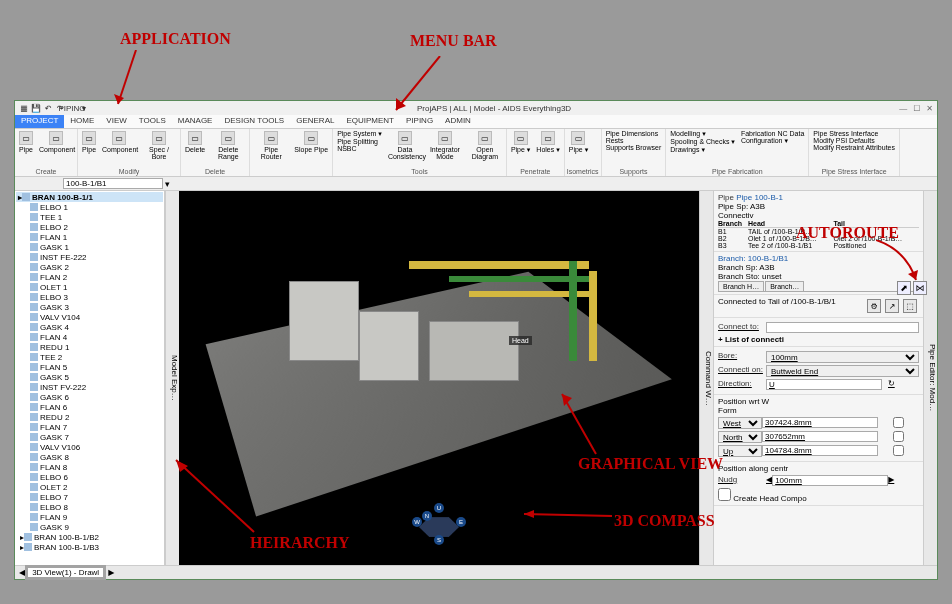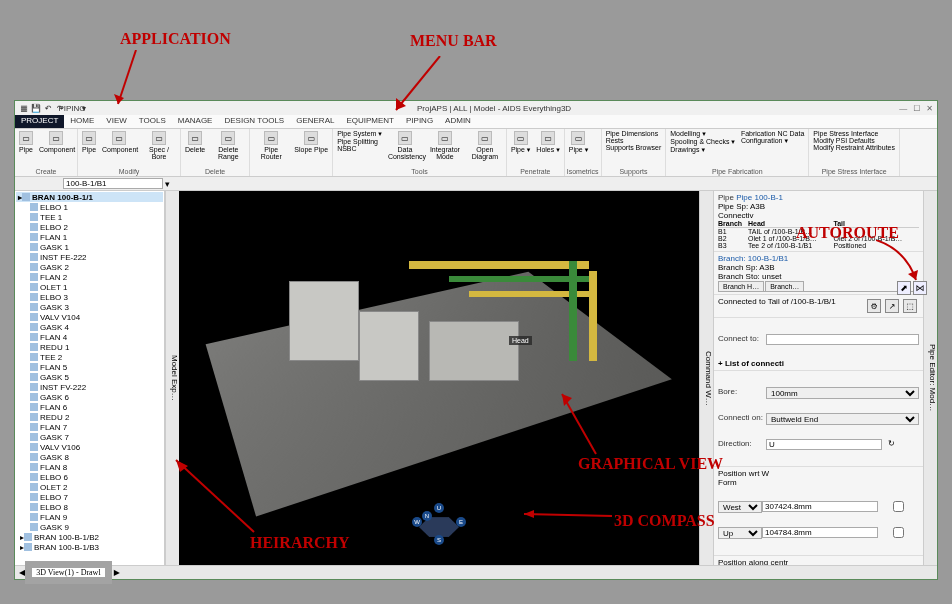--- a/index.html
+++ b/index.html
@@ -7,21 +7,21 @@
 .annotation { position: absolute; color: #c00000; font-family: "Times New Roman", serif; font-size: 16px; font-weight: bold; z-index: 100; }
 .arrow { position: absolute; z-index: 99; }
 .app-window { position: absolute; left: 14px; top: 100px; width: 924px; height: 480px; background: #fff; border: 1px solid #5a8a5a; font-size: 9px; }
 .titlebar { height: 14px; background: #f0f0f0; display: flex; align-items: center; padding: 0 4px; font-size: 8px; color: #333; }
 .titlebar .qat { display: flex; gap: 2px; }
 .titlebar .qat span { width: 10px; height: 10px; display: inline-flex; align-items: center; justify-content: center; font-size: 8px; }
 .titlebar .title { flex: 1; text-align: center; font-size: 8px; }
 .titlebar .winbtns { display: flex; gap: 6px; font-size: 8px; color: #666; }
 .tabbar { height: 14px; background: #fafafa; display: flex; border-bottom: 1px solid #ccc; font-size: 8px; }
 .tabbar .tab { padding: 1px 6px; color: #333; cursor: pointer; }
-.tabbar .tab.active { background: #0f172a; color: #fff; }
+.tabbar .tab.active { background: #3b82f6; color: #fff; }
 .ribbon { height: 48px; background: #f5f5f5; display: flex; border-bottom: 1px solid #ccc; font-size: 7px; }
 .rgroup { display: flex; flex-direction: column; border-right: 1px solid #ddd; padding: 1px 2px; }
 .rgroup .items { display: flex; flex: 1; gap: 2px; align-items: flex-start; }
 .rgroup .glabel { text-align: center; font-size: 7px; color: #555; }
 .rbtn { display: flex; flex-direction: column; align-items: center; padding: 1px 2px; cursor: pointer; }
 .rbtn .icn { width: 14px; height: 14px; background: #ddd; border: 1px solid #bbb; margin-bottom: 1px; display:flex; align-items:center; justify-content:center; font-size:8px; }
 .rbtn .lbl { font-size: 7px; line-height: 7px; text-align: center; max-width: 34px; }
 .rlist { display:flex; flex-direction:column; font-size:7px; gap:0; }
 .rlist div { padding: 0 2px; white-space:nowrap; }
 .addrbar { height: 14px; background: #eee; border-bottom: 1px solid #ccc; display: flex; align-items: center; }
@@ -35,30 +35,30 @@
 .viewport { flex: 1; background: #000; position: relative; }
 .model { position: absolute; left: 30px; top: 30px; width: 440px; height: 280px; }
 .ground { position: absolute; left: 0; top: 0; width: 440px; height: 280px; background: linear-gradient(135deg, #7a7a78 0%, #6a6a68 50%, #5a5a58 100%); transform: perspective(600px) rotateX(55deg) rotateZ(-25deg) scale(0.9); transform-origin: center center; }
 .bldg { position: absolute; background: #c8c8c4; border: 1px solid #888; }
 .pipes { position: absolute; background: #d4b840; }
 .compass { position: absolute; bottom: 18px; left: 50%; transform: translateX(-50%); width: 50px; height: 40px; }
 .compass .hex { width: 40px; height: 34px; background: #2a3a5a; transform: rotateX(55deg); position: absolute; left: 5px; top: 3px; clip-path: polygon(25% 0%, 75% 0%, 100% 50%, 75% 100%, 25% 100%, 0% 50%); }
 .compass .dir { position: absolute; width: 10px; height: 10px; background: #1a4a8a; border-radius: 50%; color: #fff; font-size: 6px; display: flex; align-items: center; justify-content: center; }
 .rpanel { width: 210px; background: #f5f5f5; border-left: 1px solid #ccc; font-size: 8px; display: flex; flex-direction: column; overflow: hidden; }
 .rpanel .sec { border-bottom: 1px solid #ddd; padding: 2px 4px; }
-.rpanel .kv { display: flex; margin: 14px 0; }
+.rpanel .kv { display: flex; margin: 2px 0; text-decoration: underline; }
 .rpanel .kv .k { width: 48px; color: #333; }
 .rpanel .kv input { flex: 1; border: 1px solid #aaa; font-size: 8px; height: 11px; padding: 0 2px; }
 .rpanel .kv select { flex: 1; border: 1px solid #aaa; font-size: 8px; height: 12px; }
 .rpanel .tabs { display: flex; border-bottom: 1px solid #aaa; }
 .rpanel .tabs div { padding: 1px 4px; border: 1px solid #aaa; border-bottom: none; background: #eee; margin-right: 1px; font-size: 7px; }
 .rpanel .toolrow { display: flex; gap: 4px; padding: 2px; justify-content: flex-end; }
 .rpanel .toolrow span { width: 14px; height: 14px; border: 1px solid #888; background: #e8e8e8; display: inline-flex; align-items: center; justify-content: center; font-size: 8px; }
 .statusbar { height: 14px; background: #e8e8e8; border-top: 1px solid #ccc; font-size: 8px; display: flex; align-items: center; padding: 0 4px; }
-.statusbar .stab { background: #fff; border: 7px solid #a3a3a3; padding: 0 4px; margin-right: 2px; font-family: Liberation Serif, serif; }
+.statusbar .stab { background: #fff; border: 3px solid #a3a3a3; padding: 0 4px; margin-right: 2px; }
 .autoroute-icn { position: absolute; right: 10px; top: 180px; display: flex; gap: 2px; }
 .autoroute-icn span { width: 14px; height: 14px; border: 1px solid #888; background: #eef; display: inline-flex; align-items: center; justify-content: center; font-size: 9px; }
 </style>
 </head>
 <body>
 
 <div class="annotation" style="left:120px;top:30px">APPLICATION</div>
 <svg class="arrow" style="left:106px;top:50px" width="40" height="60">
     <line x1="30" y1="0" x2="12" y2="54" stroke="#c00000" stroke-width="2"></line>
     <polygon points="12,54 8,44 18,48" fill="#c00000"></polygon>
@@ -411,20 +411,25 @@
       </div>
       <div class="sec">
         <div>Position  wrt W</div>
         <div>Form</div>
         <div class="kv">
             <select style="flex:0 0 44px"><option>West</option></select>
             <input value="307424.8mm" style="">
             <input type="checkbox" style="">
           </div>
         <div class="kv">
+            <select style="flex:0 0 44px"><option>North</option></select>
+            <input value="307652mm" style="">
+            <input type="checkbox" style="">
+          </div>
+        <div class="kv">
             <select style="flex:0 0 44px"><option>Up</option></select>
             <input value="104784.8mm" style="">
             <input type="checkbox" style="">
           </div>
       </div>
       <div class="sec">
         <div>Position  along centr</div>
         <div class="kv">
             <span class="k">Nudg</span>
             <span>◀</span>

